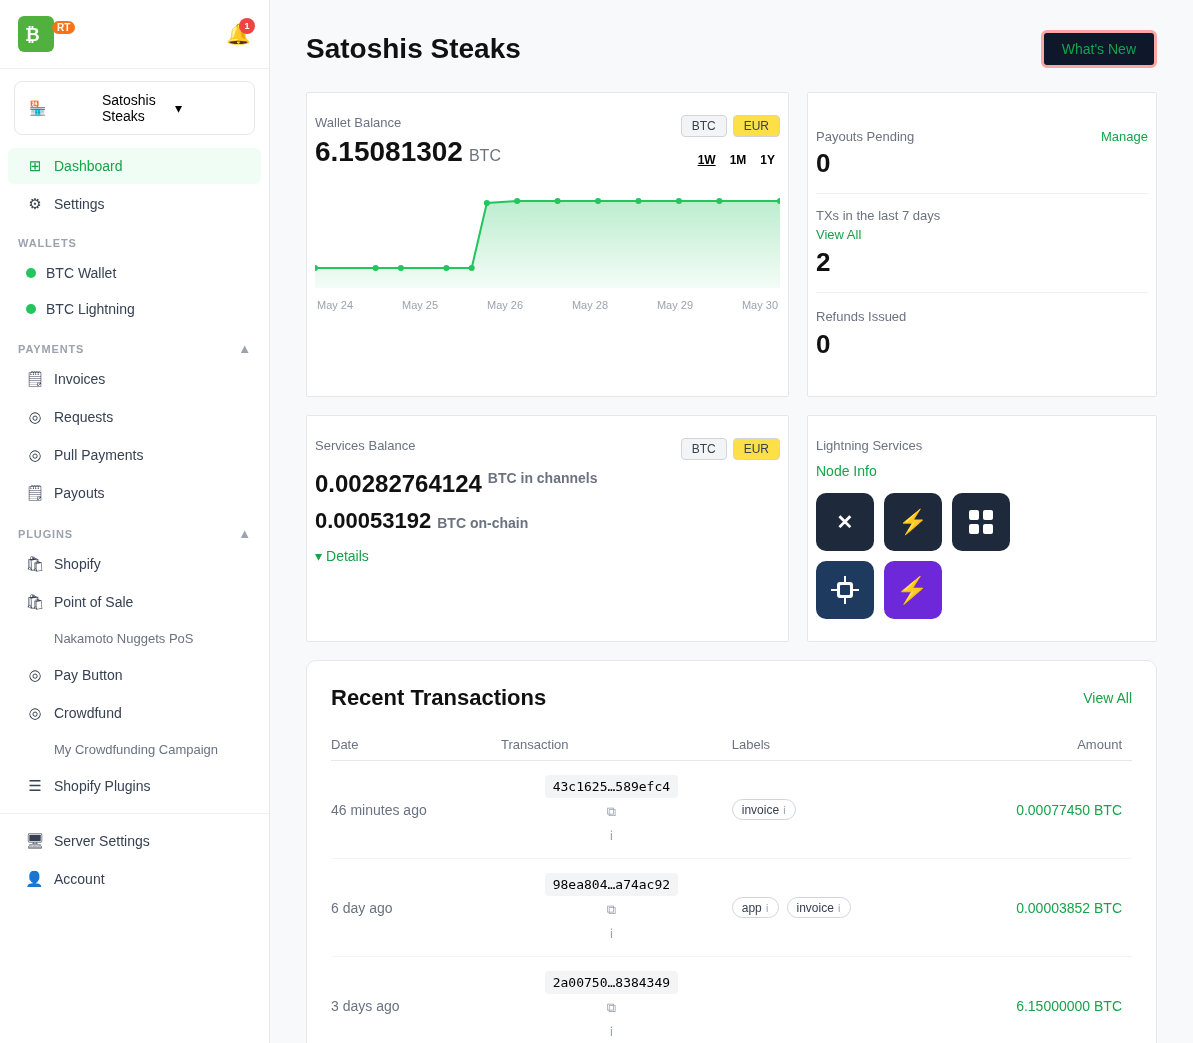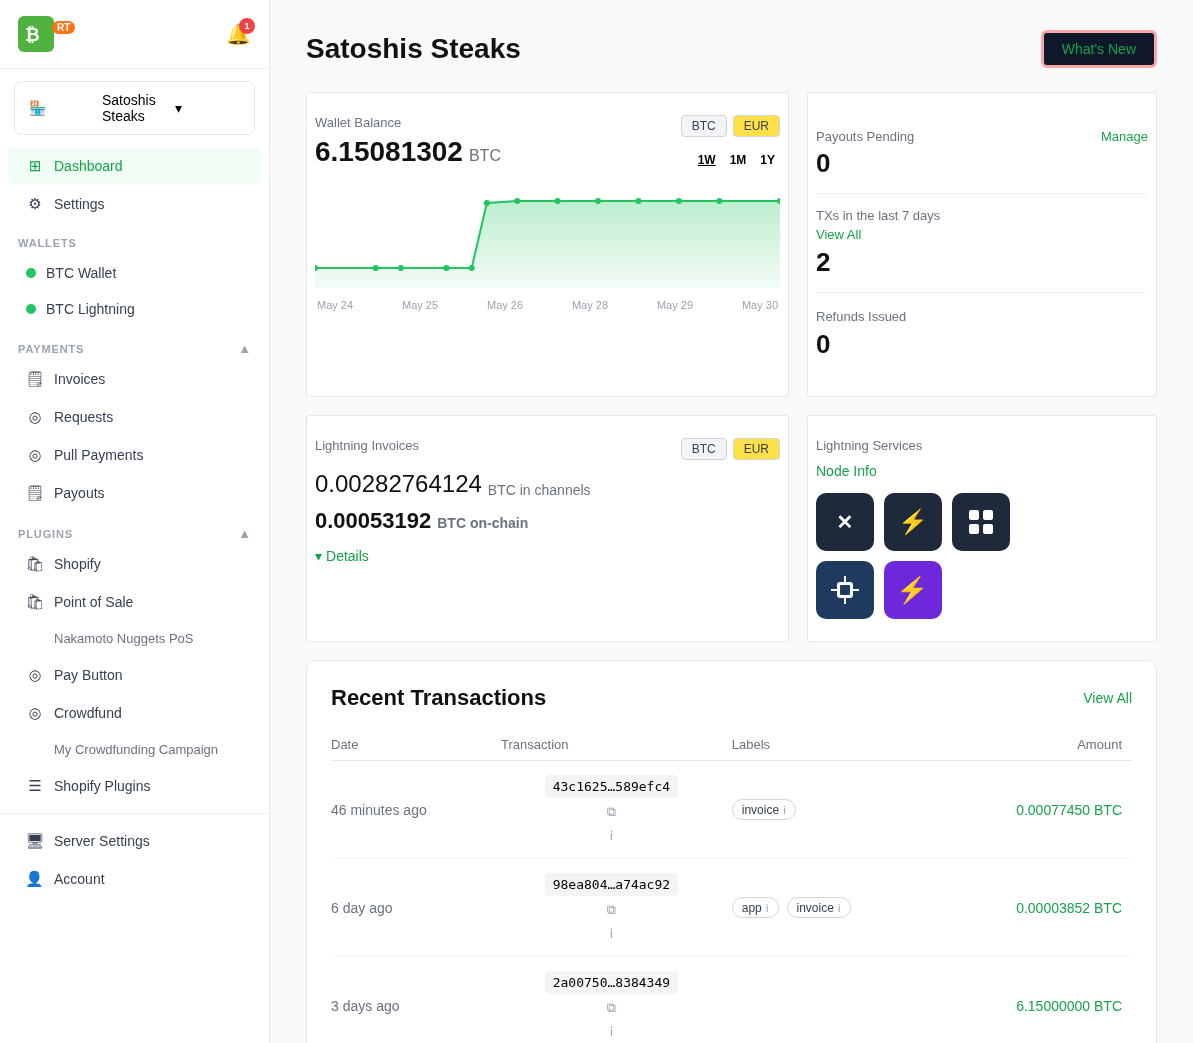--- a/index.html
+++ b/index.html
@@ -99,21 +99,21 @@
     .stat-block { padding: 14px 0; border-bottom: 1px solid #f0f0f0; }
     .stat-block:last-child { border-bottom: none; }
     .stat-row { display: flex; align-items: center; justify-content: space-between; }
     .stat-label { font-size: 13px; color: #6b7280; }
     .stat-link { font-size: 13px; color: #16a34a; font-weight: 500; cursor: pointer; }
     .stat-value { font-size: 26px; font-weight: 700; color: #111; margin-top: 4px; }
 
     
     .lightning-row { display: grid; grid-template-columns: 1fr 350px; gap: 18px; margin-bottom: 18px; }
     .lightning-amounts { margin-top: 10px; }
-    .lightning-amount { font-size: 24px; font-weight: 400; color: #111; display: flex; align-items: flex-end; gap: 6px; margin-top: 9px; }
+    .lightning-amount { font-size: 24px; font-weight: 700; color: #111; display: flex; align-items: flex-start; gap: 6px; margin-top: 9px; }
     .lightning-unit { font-size: 14px; color: #6b7280; }
     .lightning-amount-2 { font-size: 22px; font-weight: 700; color: #111; margin-top: 10px; display: flex; align-items: baseline; gap: 6px; }
     .details-link { display: flex; align-items: center; gap: 4px; color: #16a34a; font-size: 14px; font-weight: 500; cursor: pointer; margin-top: 14px; }
 
     
     .services-label { font-size: 13px; color: #6b7280; margin-bottom: 10px; }
     .node-info-link { color: #16a34a; font-size: 14px; font-weight: 500; cursor: pointer; margin-bottom: 14px; }
     .service-icons { display: grid; grid-template-columns: repeat(3, 58px); gap: 10px; }
     .service-icons-row2 { display: grid; grid-template-columns: repeat(2, 58px); gap: 10px; margin-top: 10px; }
     .service-icon {
@@ -346,21 +346,21 @@
         <span class="stat-label">Refunds Issued</span>
         <div class="stat-value">0</div>
       </div>
     </div>
   </div>
 
   <div class="lightning-row">
 
     <div class="card">
       <div class="card-top">
-        <div class="card-label">Lightning Invoices</div>
+        <div class="card-label">Services Balance</div>
         <div class="currency-toggle">
           <button class="curr-btn active">BTC</button>
           <button class="curr-btn">EUR</button>
         </div>
       </div>
       <div class="lightning-amounts">
         <div class="lightning-amount">
           <span>0.00282764124</span>
           <span class="lightning-unit">BTC in channels</span>
         </div>

